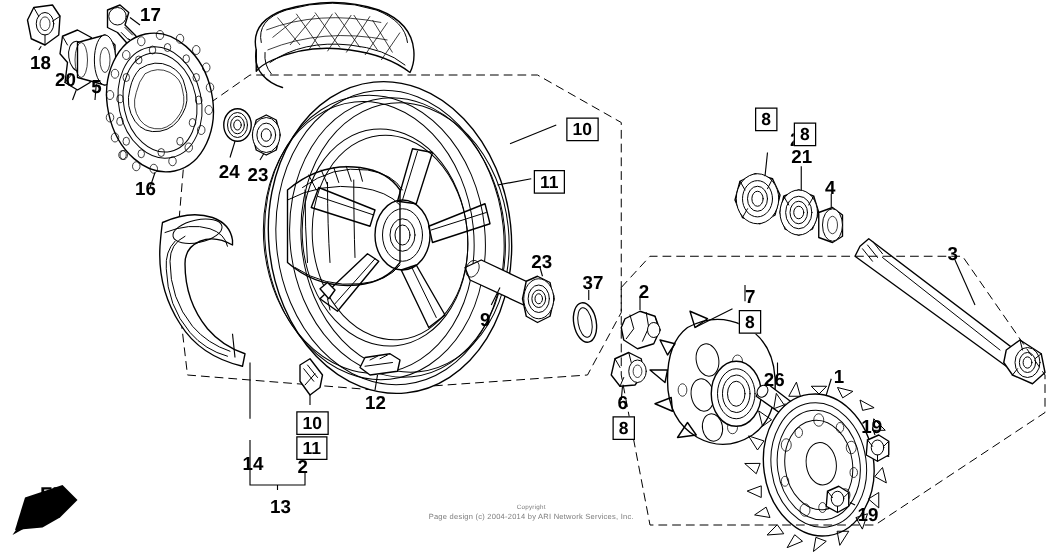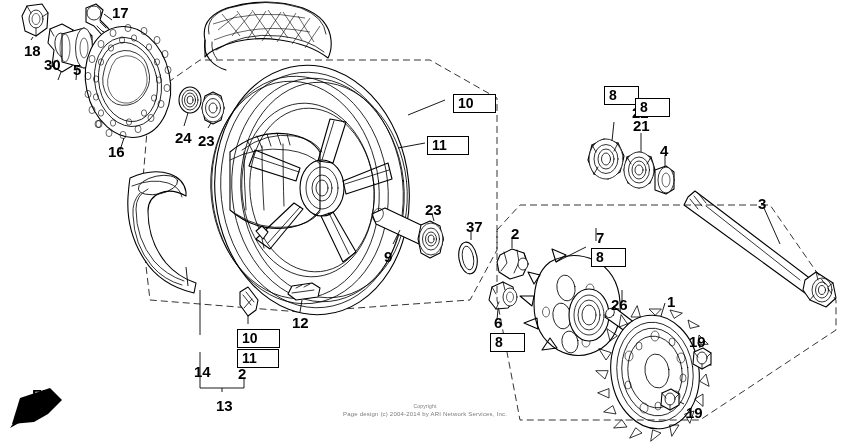--- a/index.html
+++ b/index.html
@@ -3,21 +3,21 @@
 <meta charset="utf-8">
 <style>
   html,body{margin:0;padding:0;background:#ffffff;}
   body{width:850px;height:444px;overflow:hidden;
        font-family:"Liberation Sans",sans-serif;color:#000;}
   #stage{position:relative;width:850px;height:312px;background:#fff;}
   #art{position:absolute;inset:0;}
   .lbl{position:absolute;font-family:"Liberation Sans",sans-serif;
        font-weight:bold;font-size:15px;line-height:1;color:#000;
        white-space:nowrap;user-select:none;}
-  .lbl.boxed{border:1.6px solid #000;padding:1px 21px 2px 4px;
+  .lbl.boxed{border:1.6px solid #000;padding:1px 4px 2px 4px;
              font-size:14px;background:#fff;}
   .copy{position:absolute;text-align:center;color:#7b7b7b;
         font-family:"Liberation Sans",sans-serif;white-space:nowrap;}
   .copy.c1{font-size:5px;letter-spacing:.2px;}
   .copy.c2{font-size:6px;letter-spacing:.2px;}
   .fr{position:absolute;font-weight:bold;font-size:16px;
       font-family:"Liberation Sans",sans-serif;}
 </style>
 </head>
 <body>
@@ -404,21 +404,21 @@
     <g>
       <path class="blk" d="M12,424 L20,398 L50,388 L62,400 L48,414 L34,422 Z"></path>
       <path class="blk" d="M10,428 L28,418 L22,410 Z"></path>
     </g>
 
   </svg>
 
   <div id="labels">
       <div class="lbl" style="left: 112px; top: 5px;">17</div>
       <div class="lbl" style="left: 24px; top: 43px;">18</div>
-      <div class="lbl" style="left: 44px; top: 57px;">30</div>
+      <div class="lbl" style="left: 44px; top: 57px;">20</div>
       <div class="lbl" style="left: 73px; top: 62px;">5</div>
       <div class="lbl" style="left: 108px; top: 144px;">16</div>
       <div class="lbl" style="left: 175px; top: 130px;">24</div>
       <div class="lbl" style="left: 198px; top: 133px;">23</div>
       <div class="lbl boxed" style="left: 453px; top: 94px;">10</div>
       <div class="lbl boxed" style="left: 427px; top: 136px;">11</div>
       <div class="lbl" style="left: 384px; top: 249px;">9</div>
       <div class="lbl" style="left: 425px; top: 202px;">23</div>
       <div class="lbl" style="left: 466px; top: 219px;">37</div>
       <div class="lbl" style="left: 511px; top: 226px;">2</div>

